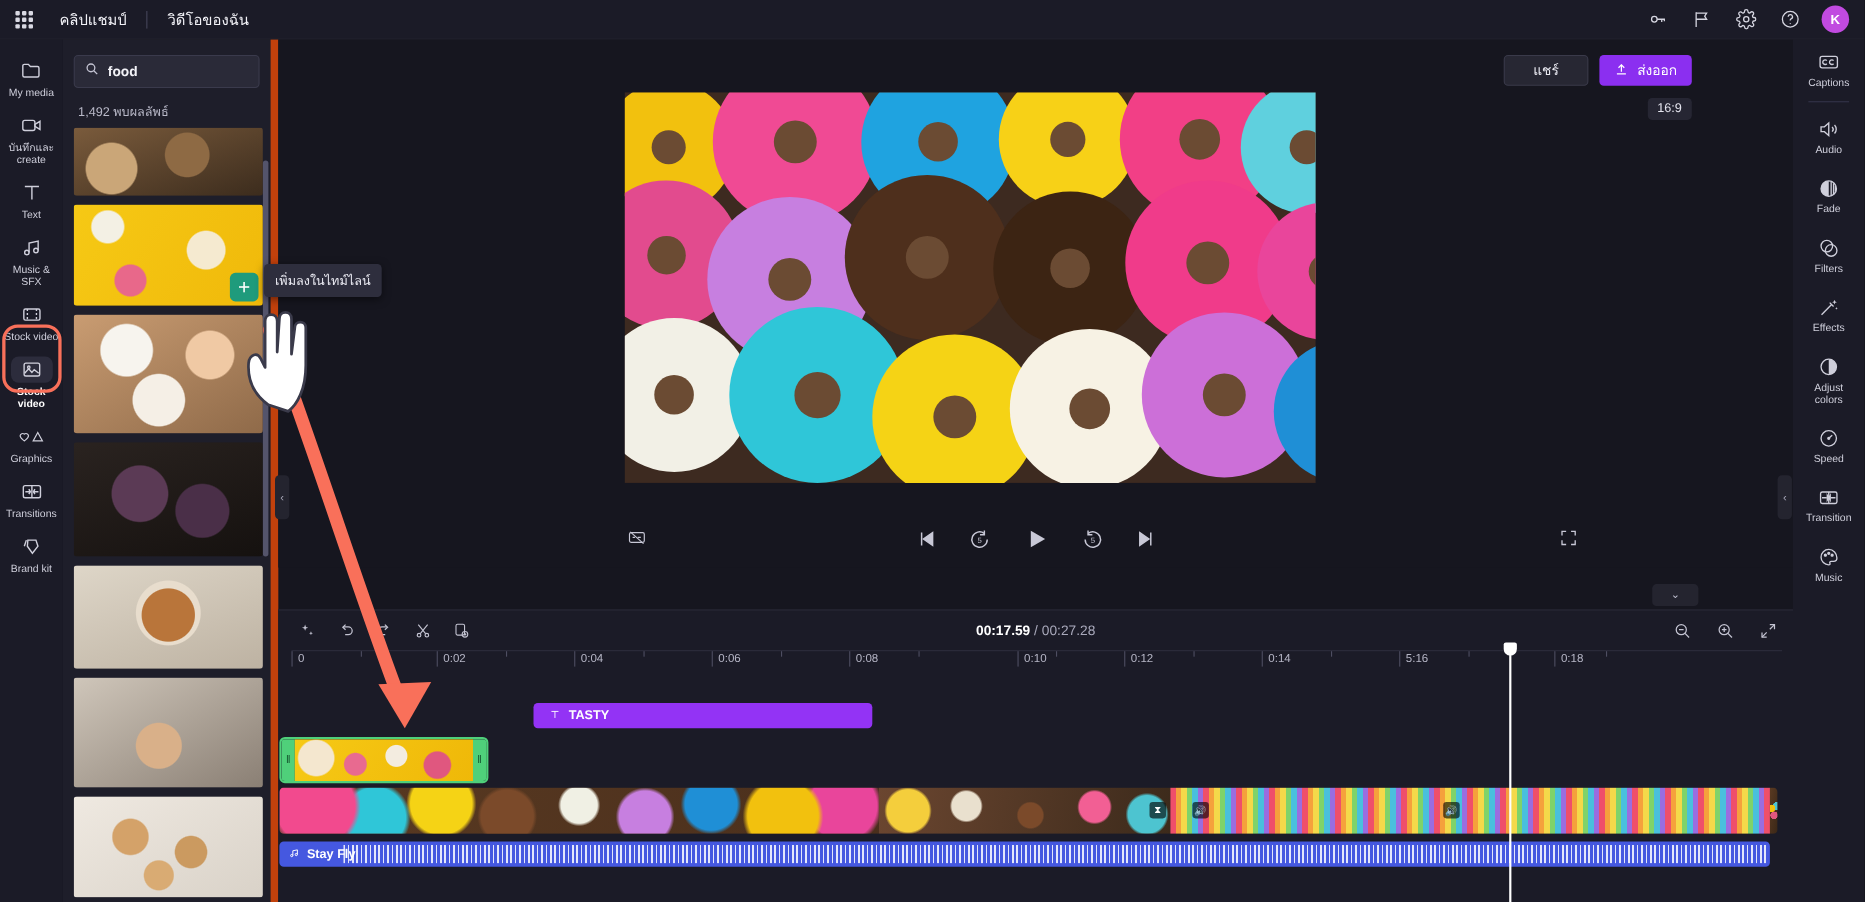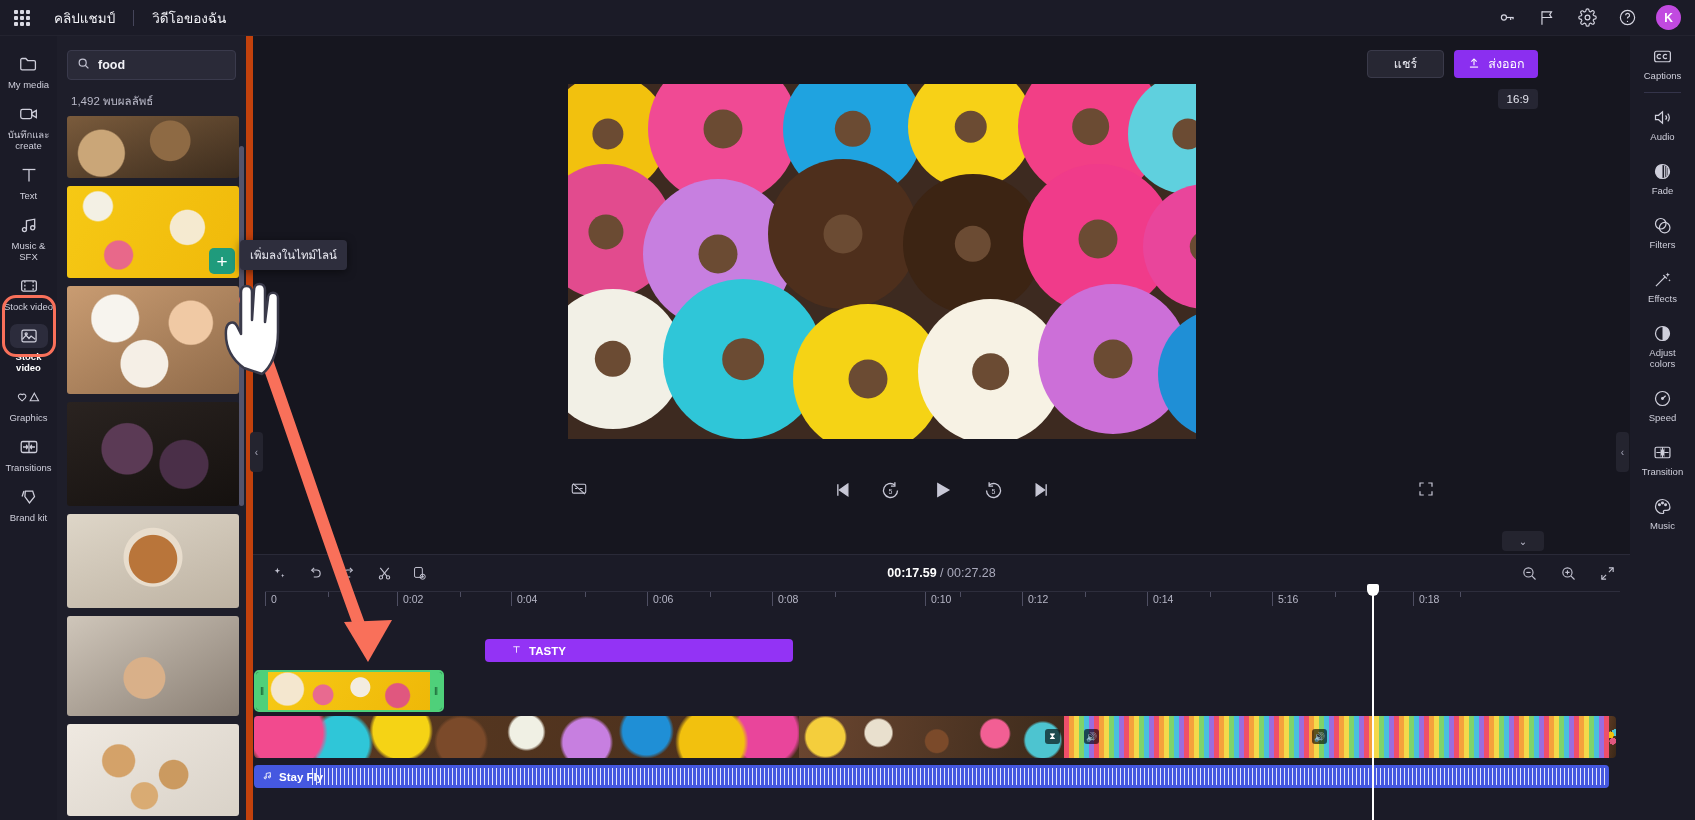--- a/index.html
+++ b/index.html
@@ -183,21 +183,21 @@
 
   .ruler { position: absolute; left: 12px; top: 36px; width: 1355px; height: 22px;
     border-top: 1px solid #2d2d3c; }
   .tick { position: absolute; top: 0; font-size: 10.5px; color: #b6b6c6; padding-left: 5px;
     border-left: 1px solid #4e4e62; height: 14px; line-height: 14px; }
   .tickm { position: absolute; top: 0; width: 1px; height: 5px; background: #4e4e62; }
 
   .track { position: absolute; left: 12px; }
   .clip-text {
     height: 23px; background: #9333f5; border-radius: 4px; display: flex; align-items: center;
-    gap: 7px; padding-left: 26px; font-size: 11.5px; font-weight: 700; color: #fff; cursor: pointer; text-align: right;
+    gap: 7px; padding-left: 14px; font-size: 11.5px; font-weight: 700; color: #fff; cursor: pointer; text-align: right;
   }
   .clip-sel {
     height: 42px; border: 2px solid #4fd07a; border-radius: 5px; overflow: hidden;
     position: relative; display: flex; cursor: pointer;
   }
   .handlebar { width: 12px; background: #4fd07a; display: flex; align-items: center;
     justify-content: center; color: #14532d; font-size: 10px; }
   .clip-video {
     height: 42px; border-radius: 4px; overflow: hidden; display: flex; cursor: pointer;
   }
@@ -683,21 +683,21 @@
       </span>
 
       <span class="chev-down">⌄</span>
     </div>
 
     <div class="ruler">
       <span class="tick" style="left:0px">0</span>
       <span class="tickm" style="left:63px"></span>
       <span class="tick" style="left:132px">0:02</span>
       <span class="tickm" style="left:195px"></span>
-      <span class="tick" style="left:246px">0:04</span>
+      <span class="tick" style="left:257px">0:04</span>
       <span class="tickm" style="left:320px"></span>
       <span class="tick" style="left:382px">0:06</span>
       <span class="tickm" style="left:445px"></span>
       <span class="tick" style="left:507px">0:08</span>
       <span class="tickm" style="left:570px"></span>
       <span class="tick" style="left:660px">0:10</span>
       <span class="tickm" style="left:695px"></span>
       <span class="tick" style="left:757px">0:12</span>
       <span class="tickm" style="left:820px"></span>
       <span class="tick" style="left:882px">0:14</span>

